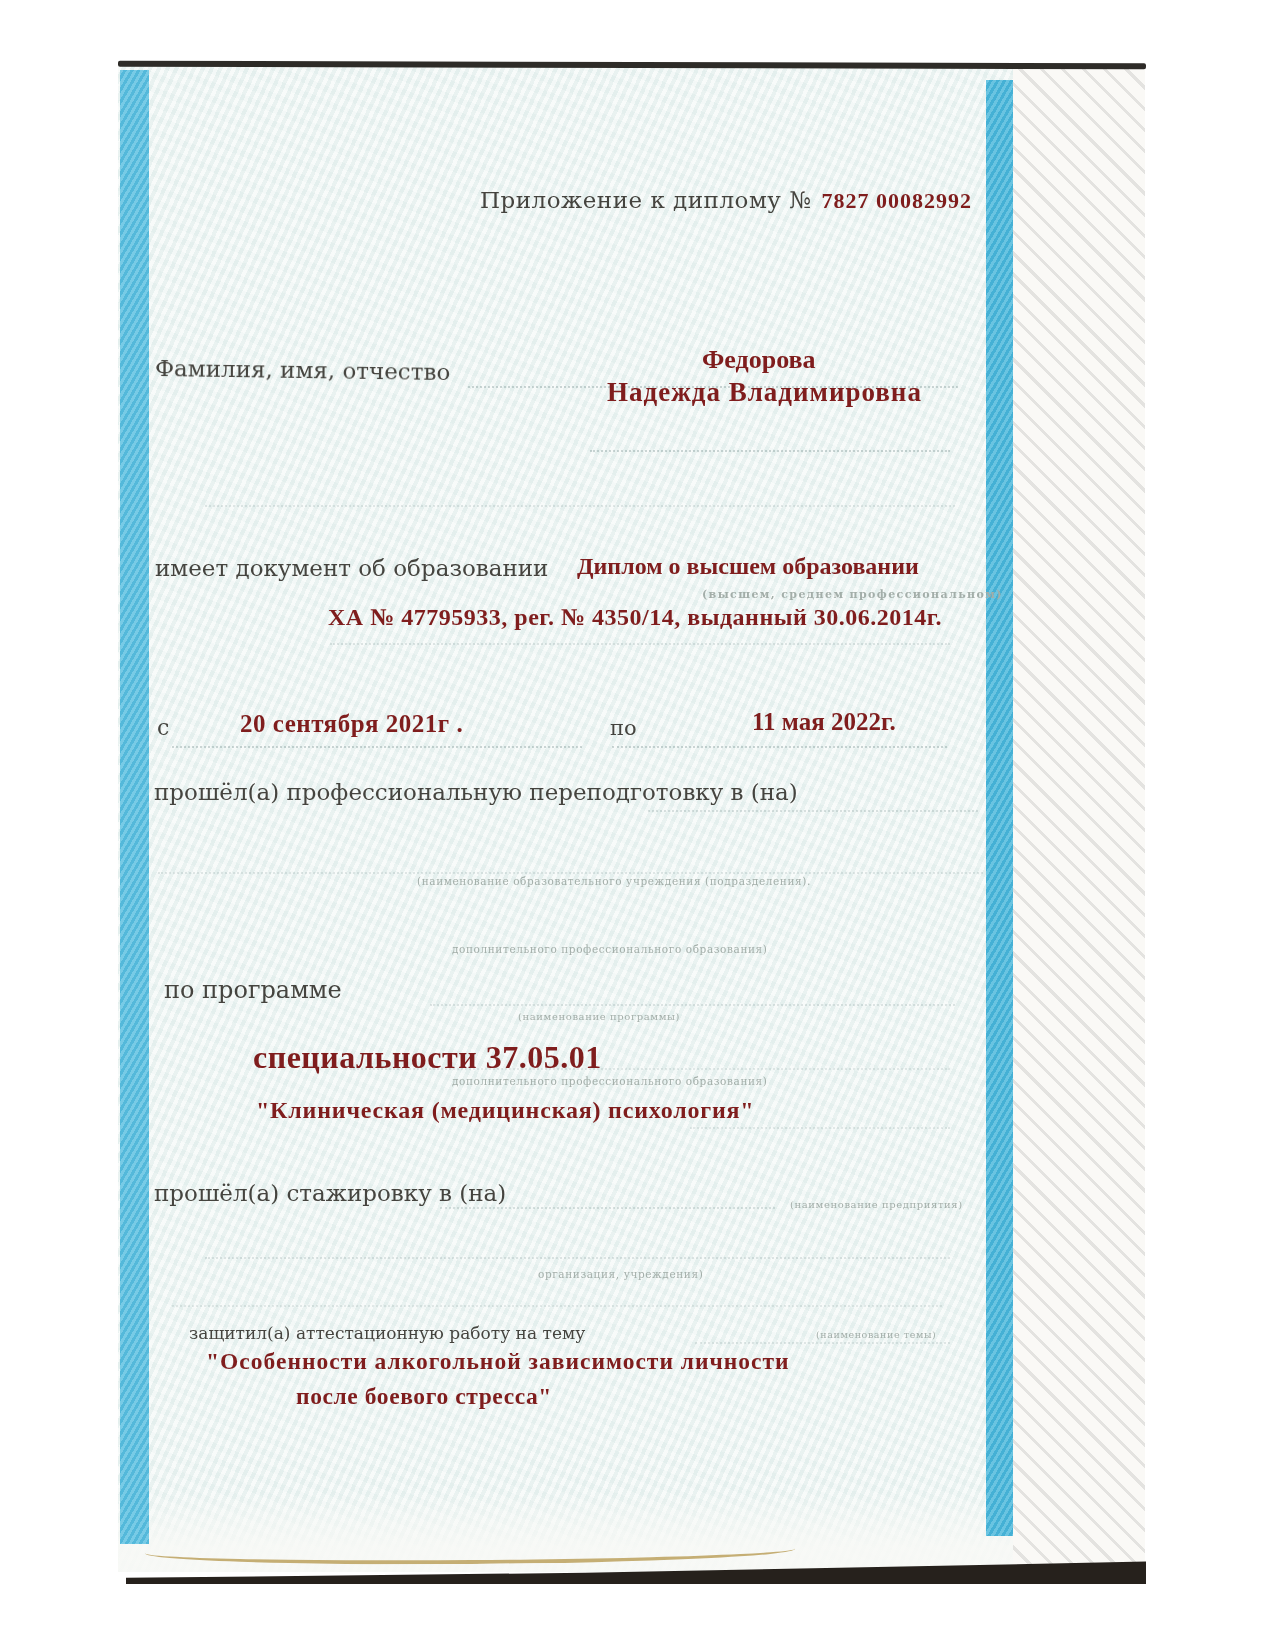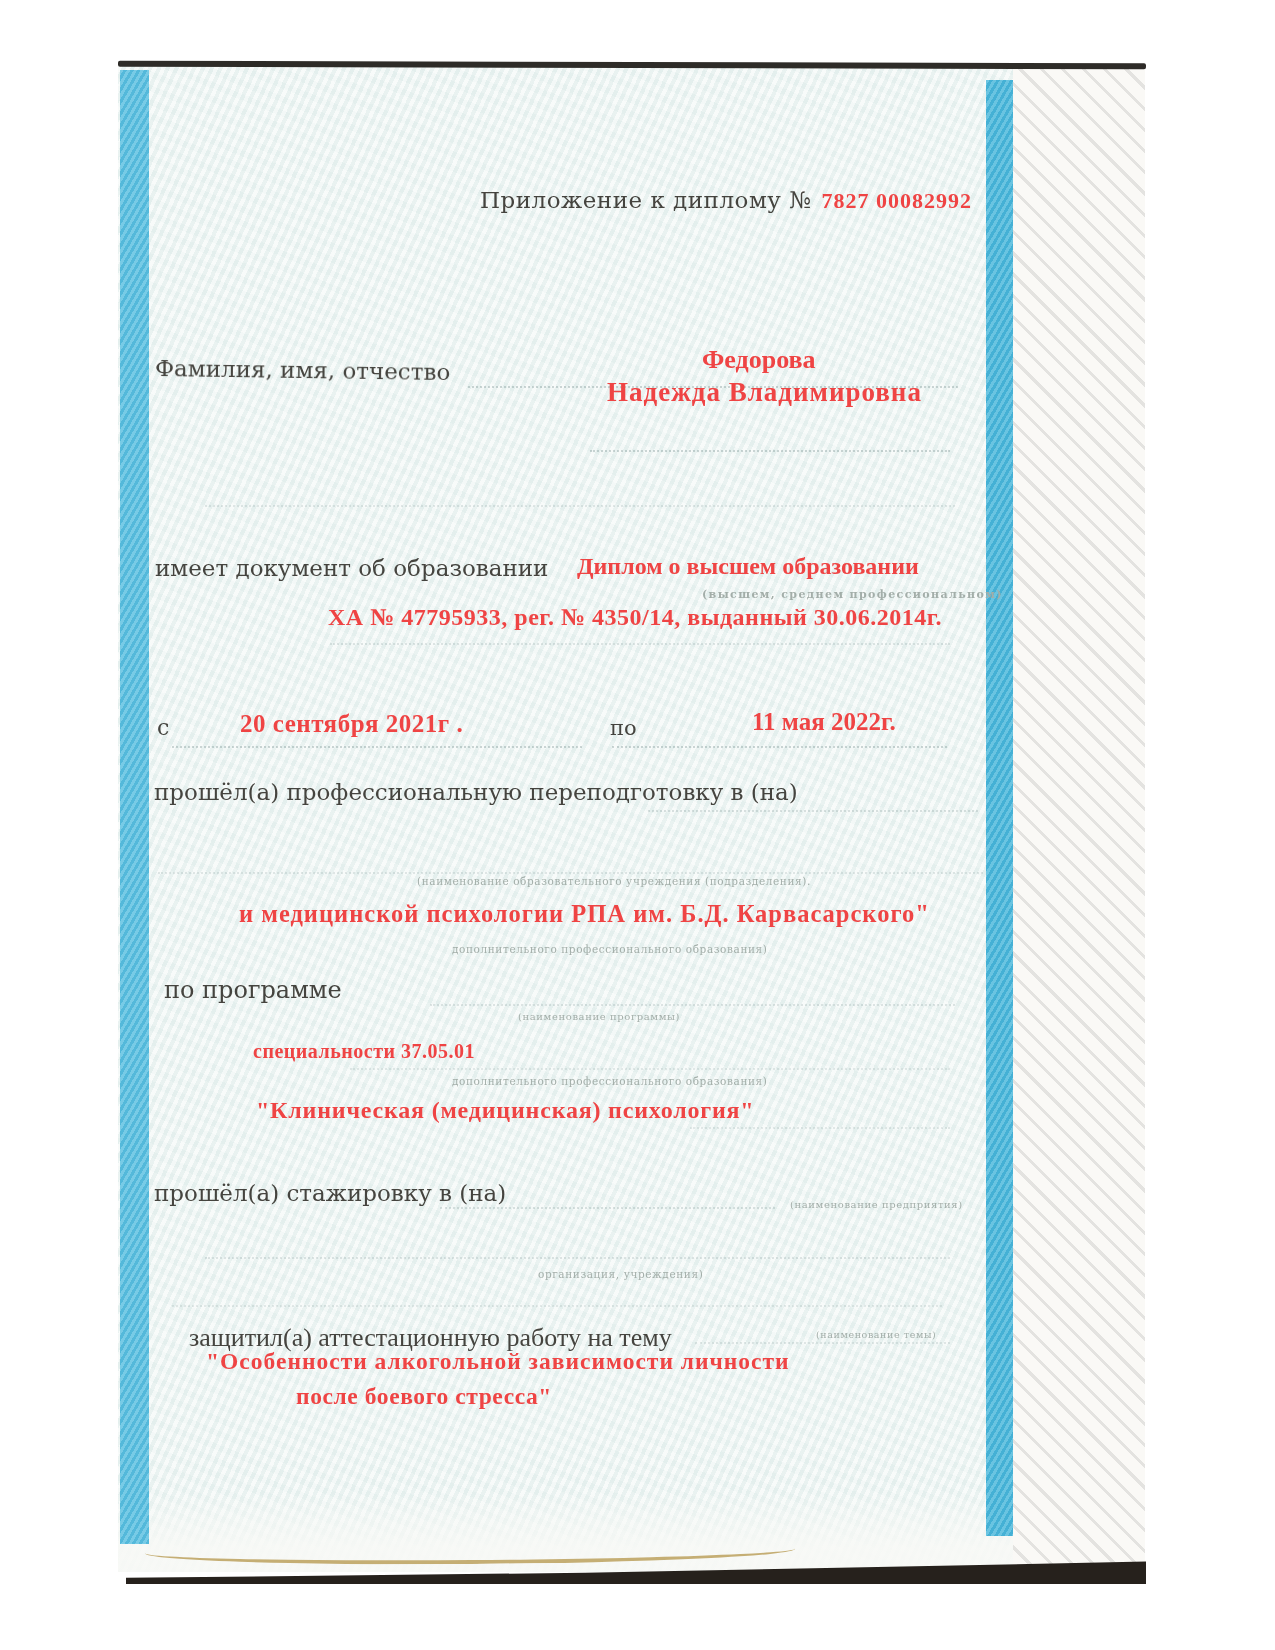--- a/index.html
+++ b/index.html
@@ -40,21 +40,21 @@
     position:absolute;left:145px;top:1538px;width:650px;height:22px;
     border-bottom:4px solid #b08f3e;border-radius:50%;opacity:.7;transform:rotate(-.4deg);
   }
 
   
   .dot{position:absolute;height:0;border-top:2px dotted rgba(100,125,125,.30);}
 
   
   .txt{position:absolute;white-space:nowrap;line-height:1.1;}
   .lbl{font-family:"DejaVu Serif",serif;color:#45443f;filter:blur(.25px);}
-  .val{font-family:"Liberation Serif",serif;font-weight:600;color:#ef4444;}
+  .val{font-family:"Liberation Serif",serif;font-weight:600;color:#7f1d1d;}
   .cap{font-family:"DejaVu Serif",serif;color:#a3aea9;font-size:10.5px;letter-spacing:.6px;filter:blur(.4px);}
   .hdr{display:flex;gap:10px;align-items:baseline;}
 </style>
 </head>
 <body>
 
 <div class="canvas">
 
   <div class="page"></div>
   <div class="margin-right"></div>
@@ -94,31 +94,30 @@
   <span class="txt cap" style="left:702px;top:589px;font-size:11px;letter-spacing:1.4px;font-weight:bold;">(высшем, среднем профессиональном)</span>
   <span class="txt val" style="left:328px;top:604px;font-size:24px;letter-spacing:.5px;">ХА № 47795933, рег.  № 4350/14, выданный 30.06.2014г.</span>
 
   <span class="txt lbl" style="left:157px;top:716px;font-size:22px;">с</span>
   <span class="txt val" style="left:240px;top:710px;font-size:25px;letter-spacing:.5px;">20 сентября 2021г .</span>
   <span class="txt lbl" style="left:610px;top:717px;font-size:21px;">по</span>
   <span class="txt val" style="left:752px;top:708px;font-size:25px;">11 мая 2022г.</span>
 
   <span class="txt lbl" style="left:154px;top:780px;font-size:23px;">прошёл(а) профессиональную переподготовку в (на)</span>
   <span class="txt cap" style="left:417px;top:876px;">(наименование образовательного учреждения (подразделения).</span>
-  <span class="txt val" style="left:239px;top:901px;font-size:24.5px;letter-spacing:1px;">и медицинской психологии РПА им. Б.Д. Карвасарского"</span>
   <span class="txt cap" style="left:452px;top:944px;">дополнительного профессионального образования)</span>
 
   <span class="txt lbl" style="left:164px;top:977px;font-size:24px;">по программе</span>
   <span class="txt cap" style="left:518px;top:1011px;font-size:10px;">(наименование программы)</span>
-  <span class="txt val" style="left:253px;top:1040px;font-size:20px;letter-spacing:.5px;">специальности 37.05.01</span>
+  <span class="txt val" style="left:253px;top:1040px;font-size:32px;letter-spacing:.5px;">специальности 37.05.01</span>
   <span class="txt cap" style="left:452px;top:1076px;">дополнительного профессионального образования)</span>
   <span class="txt val" style="left:256px;top:1097px;font-size:24px;letter-spacing:.8px;">"Клиническая (медицинская) психология"</span>
 
   <span class="txt lbl" style="left:154px;top:1181px;font-size:23px;">прошёл(а) стажировку в (на)</span>
   <span class="txt cap" style="left:782px;top:1199px;font-size:10px;margin-left:8px;">(наименование предприятия)</span>
   <span class="txt cap" style="left:538px;top:1269px;">организация, учреждения)</span>
 
-  <span class="txt lbl" style="left:189px;top:1324px;font-size:26px;font-family:Liberation Serif, serif;">защитил(а) аттестационную работу на тему</span>
+  <span class="txt lbl" style="left:189px;top:1324px;font-size:17px;">защитил(а) аттестационную работу на тему</span>
   <span class="txt cap" style="left:816px;top:1330px;font-size:9.5px;">(наименование темы)</span>
   <span class="txt val" style="left:206px;top:1349px;font-size:23.5px;letter-spacing:1px;">"Особенности алкогольной зависимости личности</span>
   <span class="txt val" style="left:296px;top:1384px;font-size:23.5px;letter-spacing:.6px;">после боевого стресса"</span>
 
 </div>
 
 </body></html>

